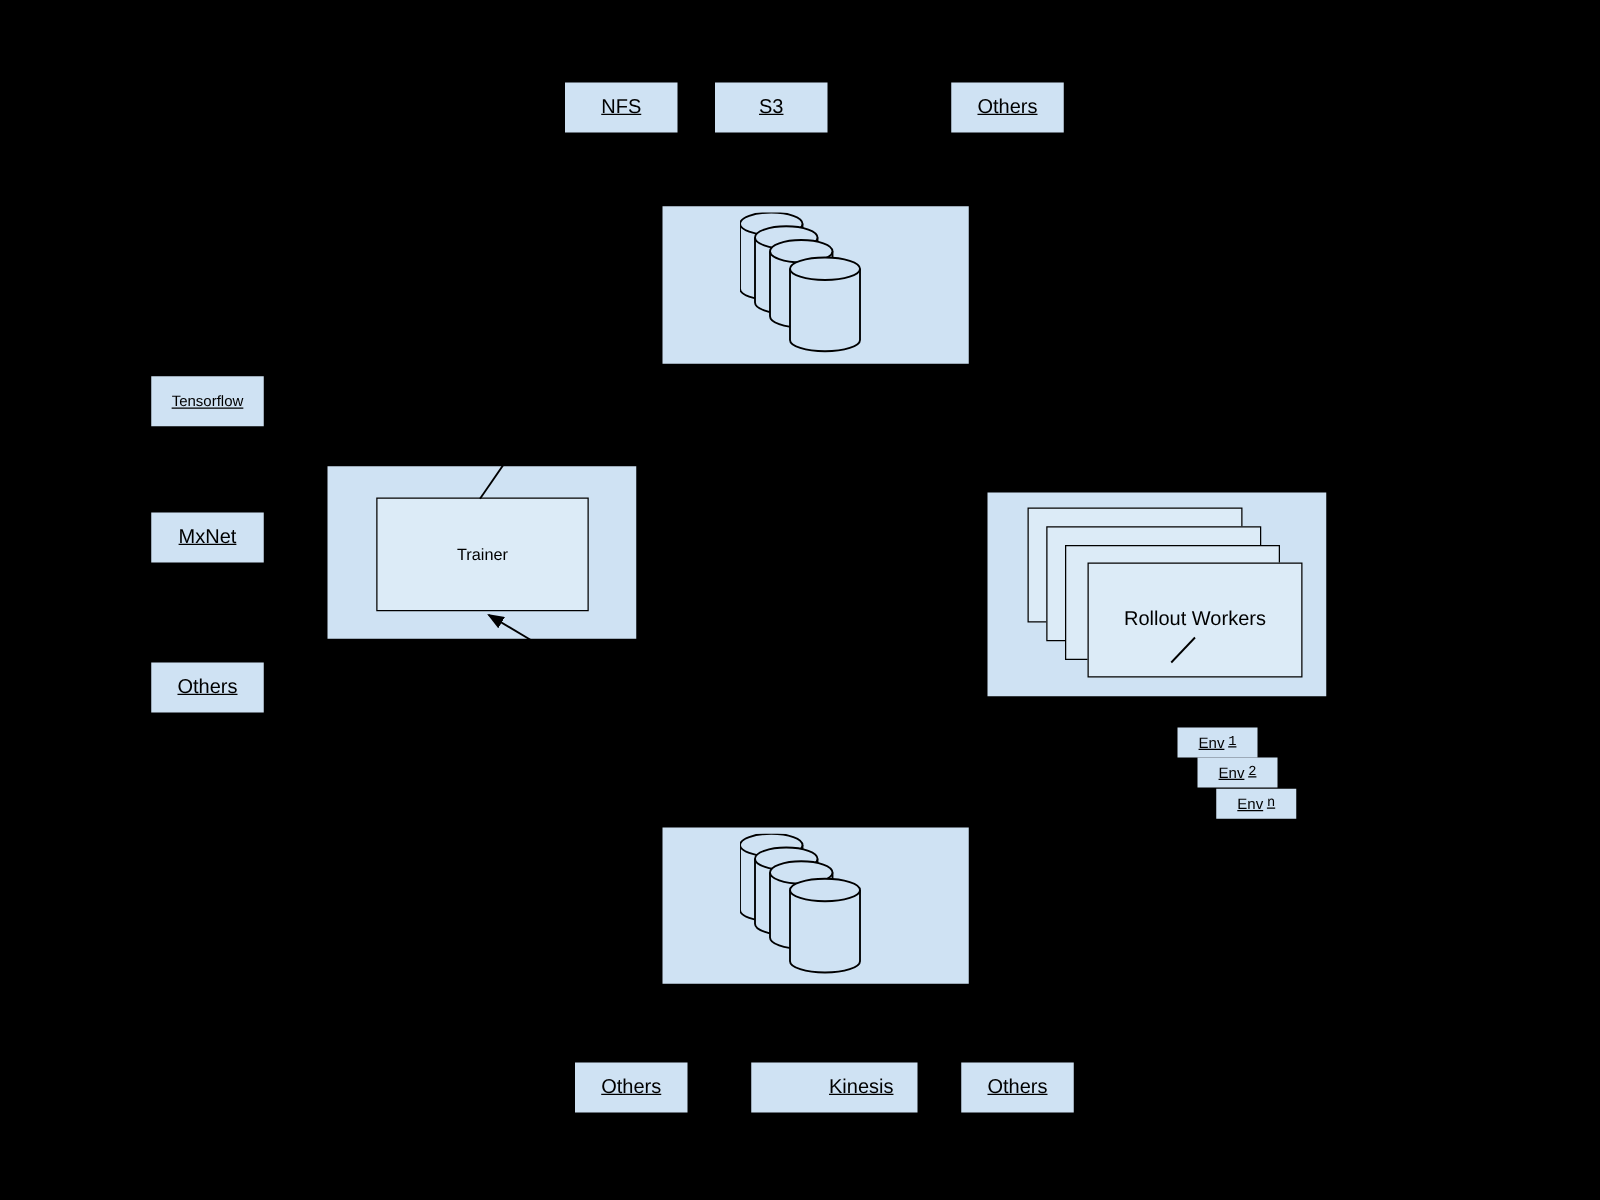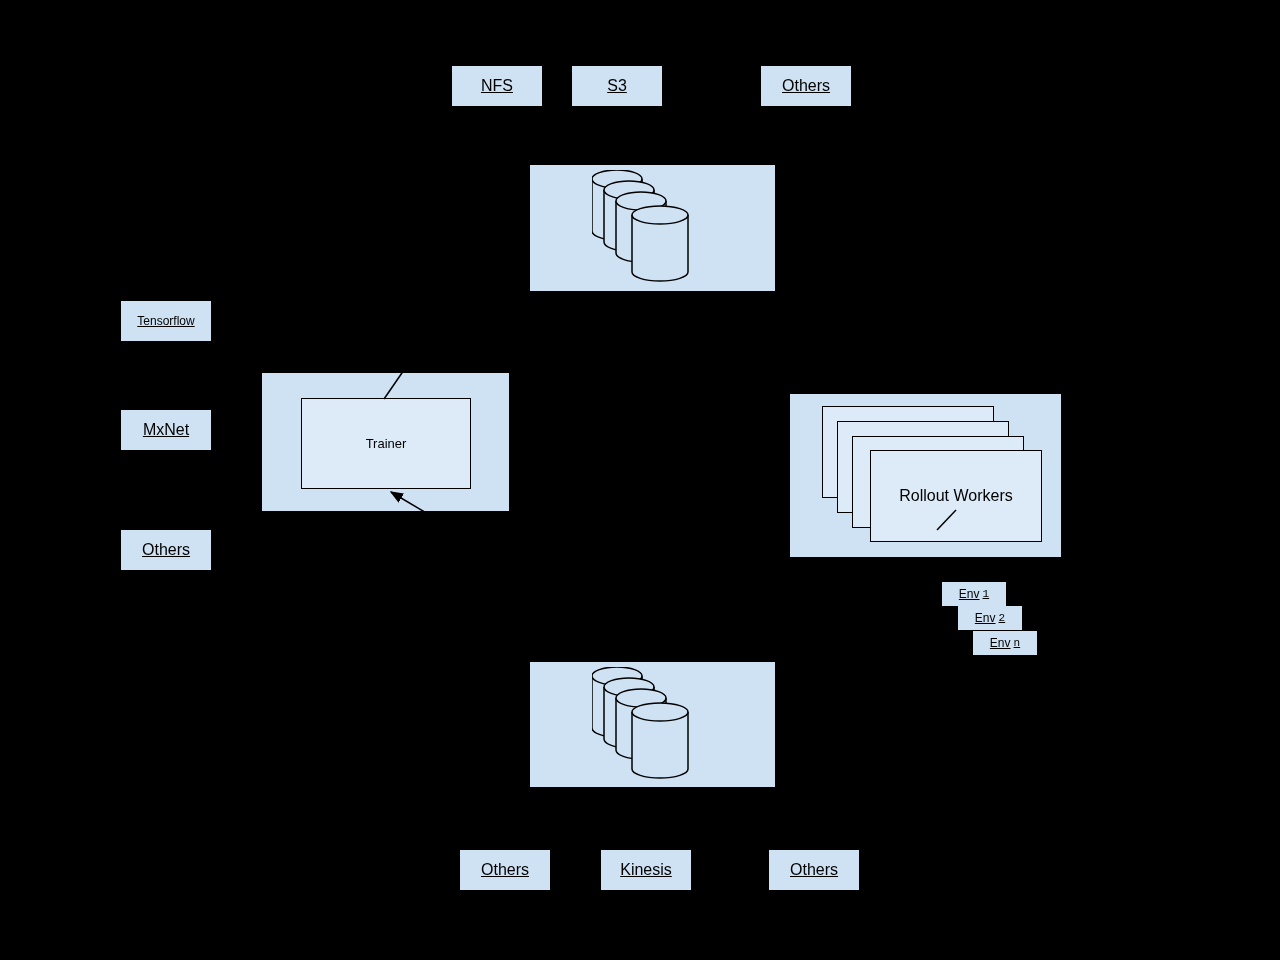--- a/index.html
+++ b/index.html
@@ -139,21 +139,21 @@
       <g transform="translate(40,36)">
         <path class="cyl" d="M0,9 V66 A28,9 0 0 0 56,66 V9"></path>
         <ellipse class="cyl" cx="28" cy="9" rx="28" ry="9"></ellipse>
       </g>
     </svg>
   </div>
 
   <div class="node" style="left:460px;top:850px;">
     <span>Others</span>
   </div>
-  <div class="node" style="left:601px;top:850px;">
+  <div class="node" style="left:601px;top:850px;padding-left:43px;">
     <span>Kinesis</span>
   </div>
   <div class="node" style="left:769px;top:850px;">
     <span>Others</span>
   </div>
 
   <svg class="overlay" width="1280" height="960">
     <defs>
       <marker id="ah" markerWidth="9" markerHeight="7" refX="8" refY="3.5" orient="auto">
         <path d="M0,0 L9,3.5 L0,7 Z" fill="#000000"></path>

